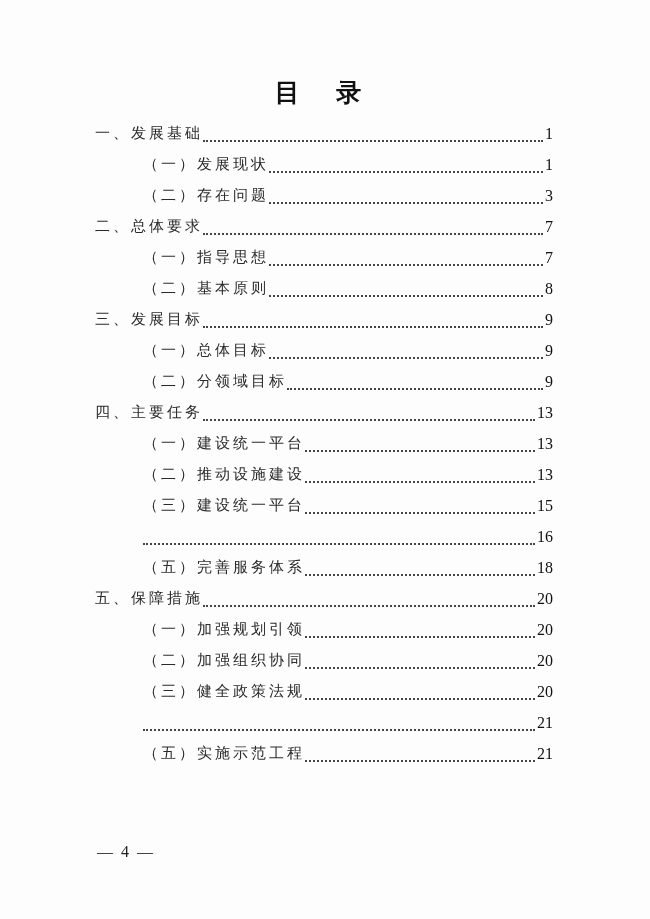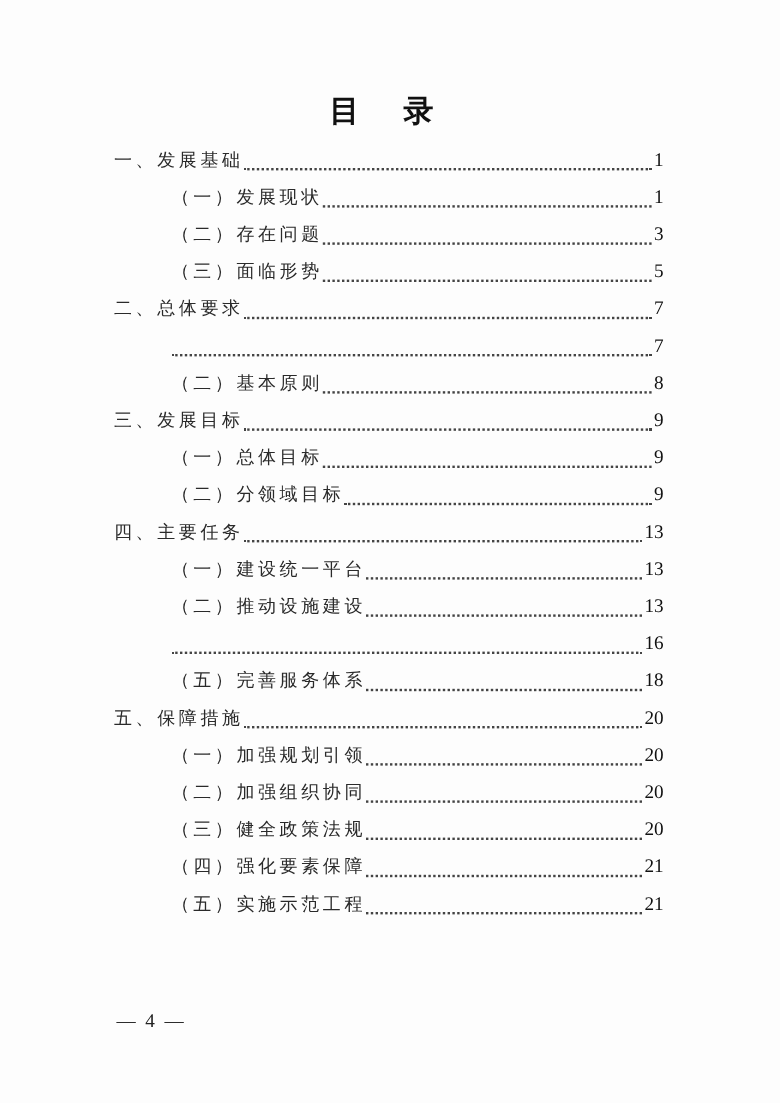--- a/index.html
+++ b/index.html
@@ -95,31 +95,27 @@
     <div class="toc-row level-2">
       <span class="toc-label">（一）发展现状</span>
       <span class="toc-leader"></span>
       <span class="toc-page">1</span>
     </div>
     <div class="toc-row level-2">
       <span class="toc-label">（二）存在问题</span>
       <span class="toc-leader"></span>
       <span class="toc-page">3</span>
     </div>
-    <div class="toc-row level-2">
-      <span class="toc-label">（三）面临形势</span>
-      <span class="toc-leader"></span>
-      <span class="toc-page">5</span>
-    </div>
     <div class="toc-row level-1">
       <span class="toc-label">二、总体要求</span>
       <span class="toc-leader"></span>
       <span class="toc-page">7</span>
     </div>
     <div class="toc-row level-2">
+      <span class="toc-label">（一）指导思想</span>
       <span class="toc-leader"></span>
       <span class="toc-page">7</span>
     </div>
     <div class="toc-row level-2">
       <span class="toc-label">（二）基本原则</span>
       <span class="toc-leader"></span>
       <span class="toc-page">8</span>
     </div>
     <div class="toc-row level-1">
       <span class="toc-label">三、发展目标</span>
@@ -145,20 +141,25 @@
       <span class="toc-label">（一）建设统一平台</span>
       <span class="toc-leader"></span>
       <span class="toc-page">13</span>
     </div>
     <div class="toc-row level-2">
       <span class="toc-label">（二）推动设施建设</span>
       <span class="toc-leader"></span>
       <span class="toc-page">13</span>
     </div>
     <div class="toc-row level-2">
+      <span class="toc-label">（三）建设统一平台</span>
+      <span class="toc-leader"></span>
+      <span class="toc-page">15</span>
+    </div>
+    <div class="toc-row level-2">
       <span class="toc-leader"></span>
       <span class="toc-page">16</span>
     </div>
     <div class="toc-row level-2">
       <span class="toc-label">（五）完善服务体系</span>
       <span class="toc-leader"></span>
       <span class="toc-page">18</span>
     </div>
     <div class="toc-row level-1">
       <span class="toc-label">五、保障措施</span>
@@ -174,21 +175,20 @@
       <span class="toc-label">（二）加强组织协同</span>
       <span class="toc-leader"></span>
       <span class="toc-page">20</span>
     </div>
     <div class="toc-row level-2">
       <span class="toc-label">（三）健全政策法规</span>
       <span class="toc-leader"></span>
       <span class="toc-page">20</span>
     </div>
     <div class="toc-row level-2">
-      <span class="toc-label">（四）强化要素保障</span>
       <span class="toc-leader"></span>
       <span class="toc-page">21</span>
     </div>
     <div class="toc-row level-2">
       <span class="toc-label">（五）实施示范工程</span>
       <span class="toc-leader"></span>
       <span class="toc-page">21</span>
     </div>
   </div>
 

